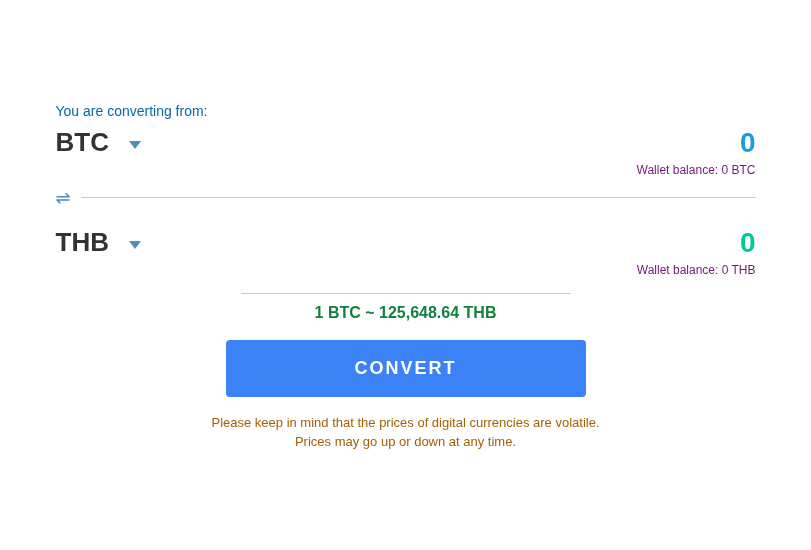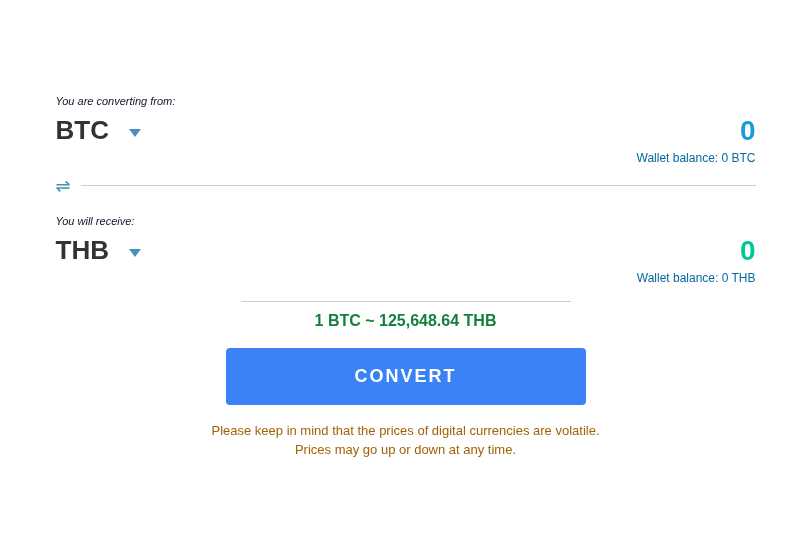--- a/index.html
+++ b/index.html
@@ -10,24 +10,23 @@
       justify-content: center;
       align-items: center;
       width: 811px;
       height: 550px;
     }
     .card {
       width: 760px;
       padding: 24px 30px 20px 30px;
     }
     .label-text {
-      color: #0f172a;
-      font-size: 11px;
+      color: #0369a1;
+      font-size: 14px;
       margin-bottom: 8px;
-      font-style: italic;
     }
     .currency-row {
       display: flex;
       align-items: center;
       justify-content: space-between;
       margin-bottom: 4px;
     }
     .currency-selector {
       display: flex;
       align-items: center;
@@ -47,21 +46,21 @@
       margin-top: 4px;
     }
     .amount-value {
       font-size: 28px;
       font-weight: bold;
     }
     .amount-zero-blue { color: #1a9cd8; }
     .amount-zero-green { color: #00c896; }
     .wallet-balance {
       text-align: right;
-      color: #0369a1;
+      color: #701a75;
       font-size: 12px;
       margin-bottom: 10px;
     }
     .divider-row {
       display: flex;
       align-items: center;
       gap: 10px;
       margin: 8px 0 18px 0;
     }
     .swap-icon {
@@ -136,21 +135,20 @@
     </div>
     <span class="amount-value amount-zero-blue">0</span>
   </div>
   <div class="wallet-balance">Wallet balance: 0 BTC</div>
 
   <div class="divider-row">
     <div class="swap-icon">⇌</div>
     <div class="divider-line"></div>
   </div>
 
-  <div class="label-text">You will receive:</div>
   <div class="currency-row">
     <div class="currency-selector">
       <span class="currency-code">THB</span>
       <div class="chevron-down"></div>
     </div>
     <span class="amount-value amount-zero-green">0</span>
   </div>
   <div class="wallet-balance">Wallet balance: 0 THB</div>
 
   <div class="current-rate-section">

